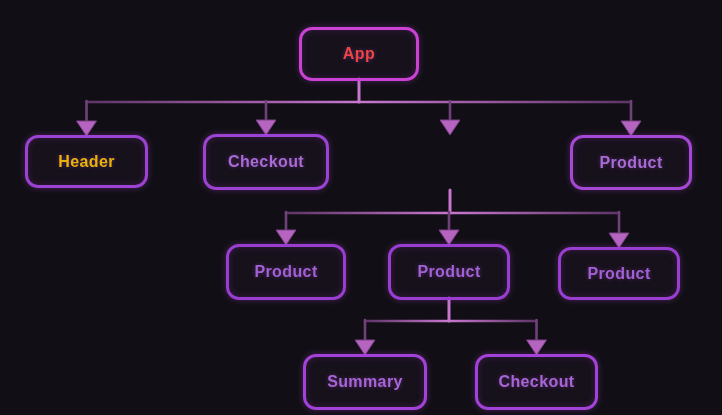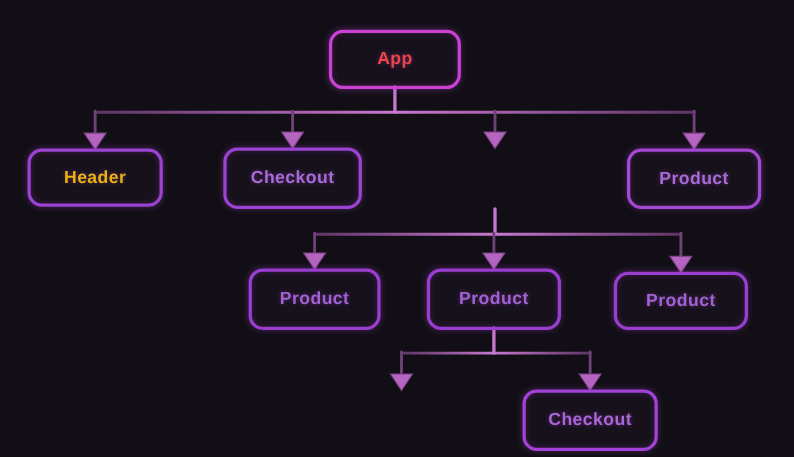--- a/index.html
+++ b/index.html
@@ -103,16 +103,19 @@
     </div>
     <div class="node" style="left: 226px; top: 244px; width: 120px; height: 56px; border-color: rgb(154, 62, 210);">
       <span style="color: rgb(160, 97, 212);">Product</span>
     </div>
     <div class="node" style="left: 388px; top: 244px; width: 122px; height: 56px; border-color: rgb(154, 62, 210);">
       <span style="color: rgb(160, 97, 212);">Product</span>
     </div>
     <div class="node" style="left: 558px; top: 247px; width: 122px; height: 53px; border-color: rgb(154, 62, 210);">
       <span style="color: rgb(160, 97, 212);">Product</span>
     </div>
+    <div class="node" style="left: 303px; top: 354px; width: 124px; height: 56px; border-color: rgb(163, 66, 216);">
+      <span style="color: rgb(167, 101, 216);">Summary</span>
+    </div>
     <div class="node" style="left: 475px; top: 354px; width: 123px; height: 56px; border-color: rgb(163, 66, 216); align-items: center;">
       <span style="color: rgb(167, 101, 216);">Checkout</span>
     </div>
   </div>
 
 </body></html>

